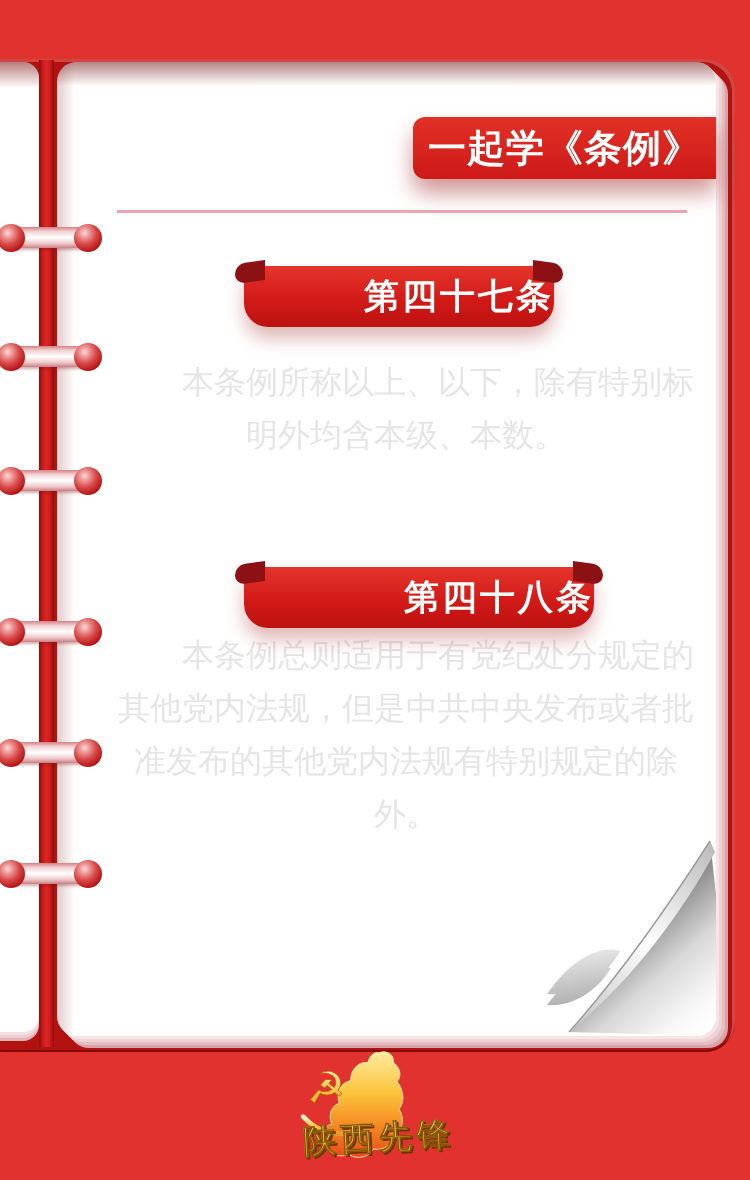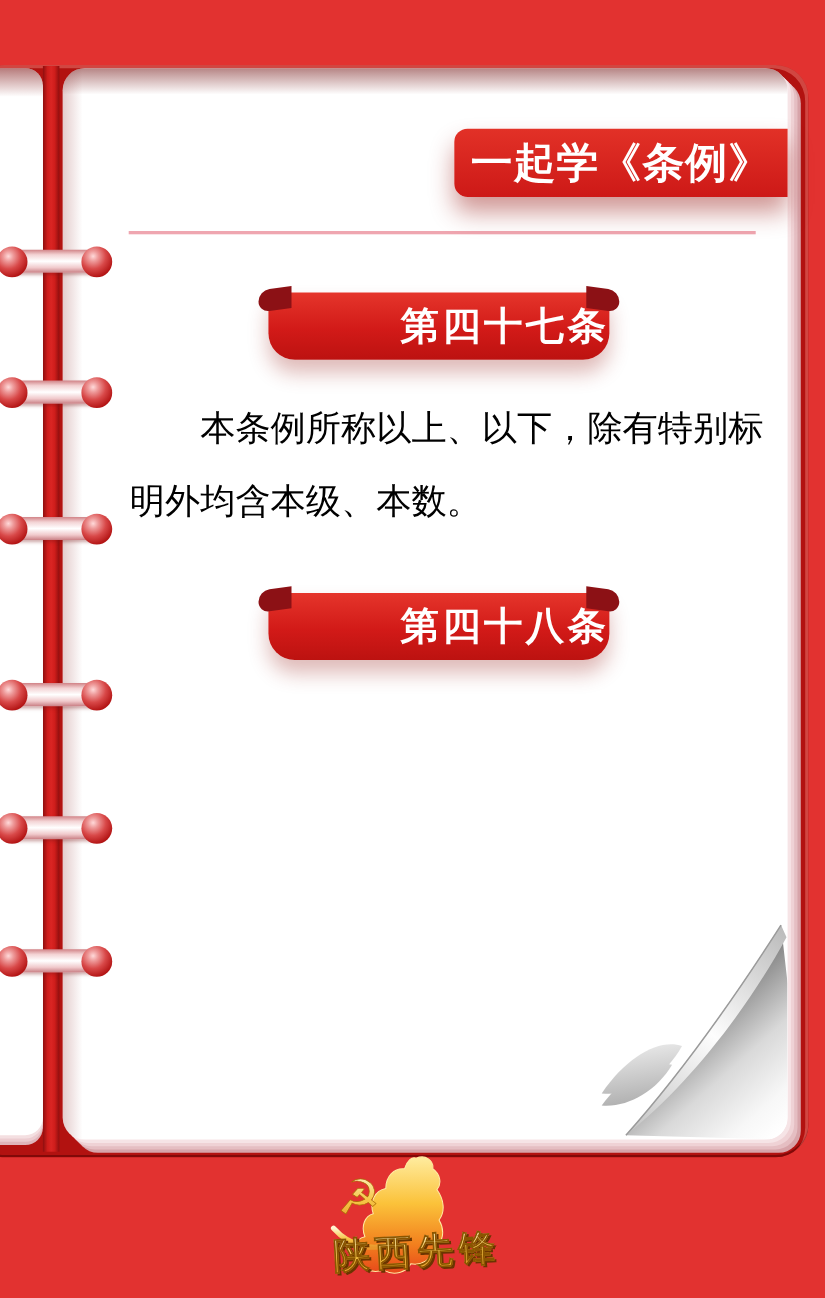--- a/index.html
+++ b/index.html
@@ -53,25 +53,25 @@
   
   .ribbon{position:absolute;left:244px;width:310px;height:61px;z-index:10;
         background:linear-gradient(180deg,#e5352b 0%,#d21a18 55%,#bc1210 100%);
         border-radius:10px 10px 24px 24px;box-shadow:0 12px 18px rgba(150,25,20,.3);
         display:flex;align-items:center;justify-content:flex-end;
         color:#ffffff;font-size:35px;font-weight:bold;letter-spacing:3px;}
   .ribbon::before,.ribbon::after{content:'';position:absolute;top:-4px;width:30px;height:20px;
         background:#8c1115;z-index:-1;}
   .ribbon::before{left:-9px;border-radius:14px 0 0 14px;transform:skewY(-8deg);}
   .ribbon::after{right:-9px;border-radius:0 14px 14px 0;transform:skewY(8deg);}
-  .ribbon.a47{top:266px;} .ribbon.a48{top:539px;}
+  .ribbon.a47{top:266px;} .ribbon.a48{top:567px;padding-left:40px;}
 
   
-  .para{position:absolute;left:118px;width:576px;font-size:32px;line-height:66px;
-        color:#000000;text-indent:2em;z-index:5;}
+  .para{position:absolute;left:118px;width:576px;font-size:32px;line-height:53px;
+        color:#e5e5e5;text-indent:2em;z-index:5;text-align:center;}
   .para.p47{top:356px;} .para.p48{top:629px;}
 
   
   .curl{position:absolute;right:0;bottom:0;width:186px;height:202px;z-index:2;}
 
   
   .logo{position:absolute;left:288px;top:1044px;width:190px;height:132px;z-index:10;}
 </style>
 </head>
 <body>
@@ -148,20 +148,21 @@
   <div class="divider"></div>
 
   <div class="ribbon a47">
     <span>第四十七条</span>
   </div>
   <div class="para p47">本条例所称以上、以下，除有特别标明外均含本级、本数。</div>
 
   <div class="ribbon a48">
     <span>第四十八条</span>
   </div>
+  <div class="para p48">本条例总则适用于有党纪处分规定的其他党内法规，但是中共中央发布或者批准发布的其他党内法规有特别规定的除外。</div>
 
   <svg class="logo" viewBox="0 0 200 138" xmlns="http://www.w3.org/2000/svg">
     <defs>
       <linearGradient id="mapGold" x1="0" y1="0" x2="0" y2="1">
         <stop offset="0" stop-color="#ffec9f"></stop>
         <stop offset="0.4" stop-color="#fbc23a"></stop>
         <stop offset="0.75" stop-color="#f2801e"></stop>
         <stop offset="1" stop-color="#e8481a"></stop>
       </linearGradient>
       <linearGradient id="goldText" x1="0" y1="0" x2="0" y2="1">

